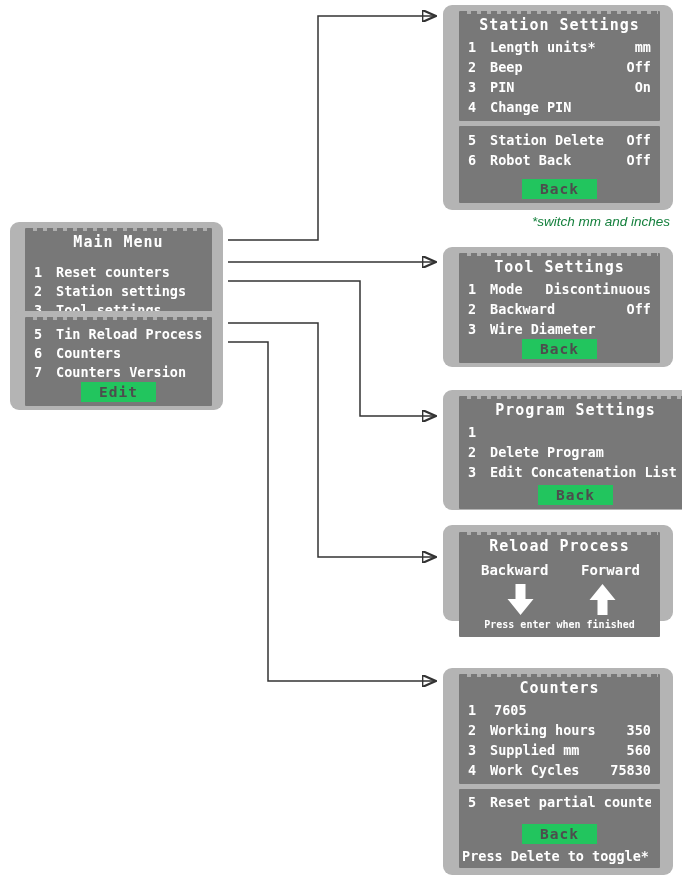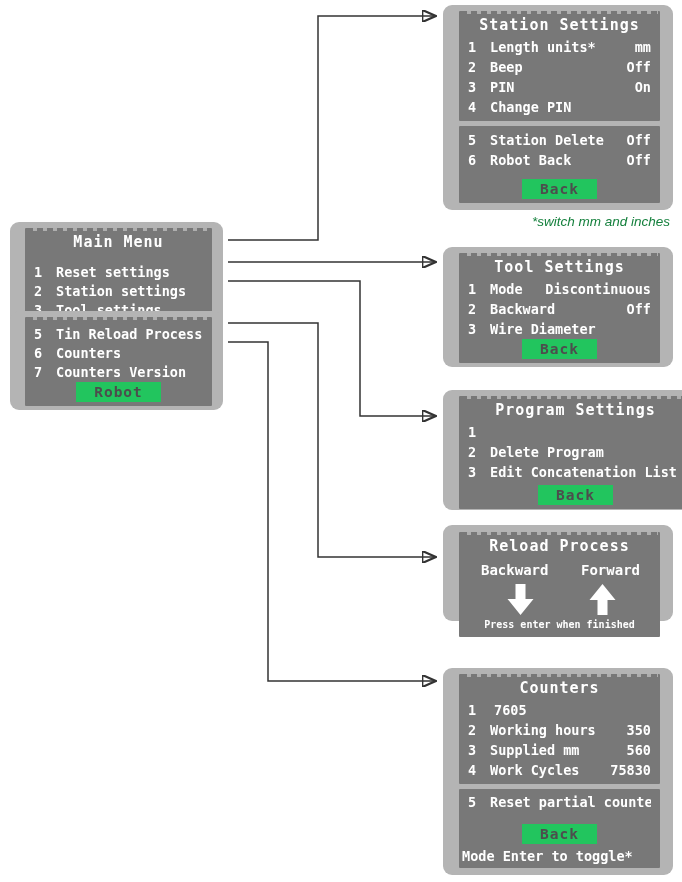--- a/index.html
+++ b/index.html
@@ -76,21 +76,21 @@
     <path d="M228,323 H318 V557 H435" marker-end="url(#ah)"></path>
     <path d="M228,342 H268 V681 H435" marker-end="url(#ah)"></path>
   </svg>
 
   <div class="frame menu" id="main-menu-top">
     <div class="lcd grow ticks">
       <div class="title">Main Menu</div>
       <div class="menu-gap"></div>
       <div class="row">
         <span class="num">1</span>
-        <span class="lbl">Reset settings</span>
+        <span class="lbl">Reset counters</span>
       </div>
       <div class="row">
         <span class="num">2</span>
         <span class="lbl">Station settings</span>
       </div>
       <div class="row">
         <span class="num">3</span>
         <span class="lbl">Tool settings</span>
       </div>
       <div class="row">
@@ -108,21 +108,21 @@
         <span class="lbl">Tin Reload Process</span>
       </div>
       <div class="row">
         <span class="num">6</span>
         <span class="lbl">Counters</span>
       </div>
       <div class="row">
         <span class="num">7</span>
         <span class="lbl">Counters Version</span>
       </div>
-      <div class="btn">Robot</div>
+      <div class="btn">Edit</div>
     </div>
   </div>
 
   <div class="frame" id="station-panel">
     <div class="lcd ticks">
       <div class="title">Station Settings</div>
       <div class="row">
         <span class="num">1</span>
         <span class="lbl">Length units*</span>
         <span class="val">mm</span>
@@ -242,17 +242,17 @@
       </div>
       <div style="height:4px;"></div>
     </div>
     <div class="lcd grow">
       <div style="height:3px;"></div>
       <div class="row">
         <span class="num">5</span>
         <span class="lbl">Reset partial counters</span>
       </div>
       <div class="btn" style="margin-bottom:2px;">Back</div>
-      <div class="counters-footer">Mode Enter to toggle*</div>
+      <div class="counters-footer">Press Delete to toggle*</div>
     </div>
   </div>
 
 </div>
 
 </body></html>

